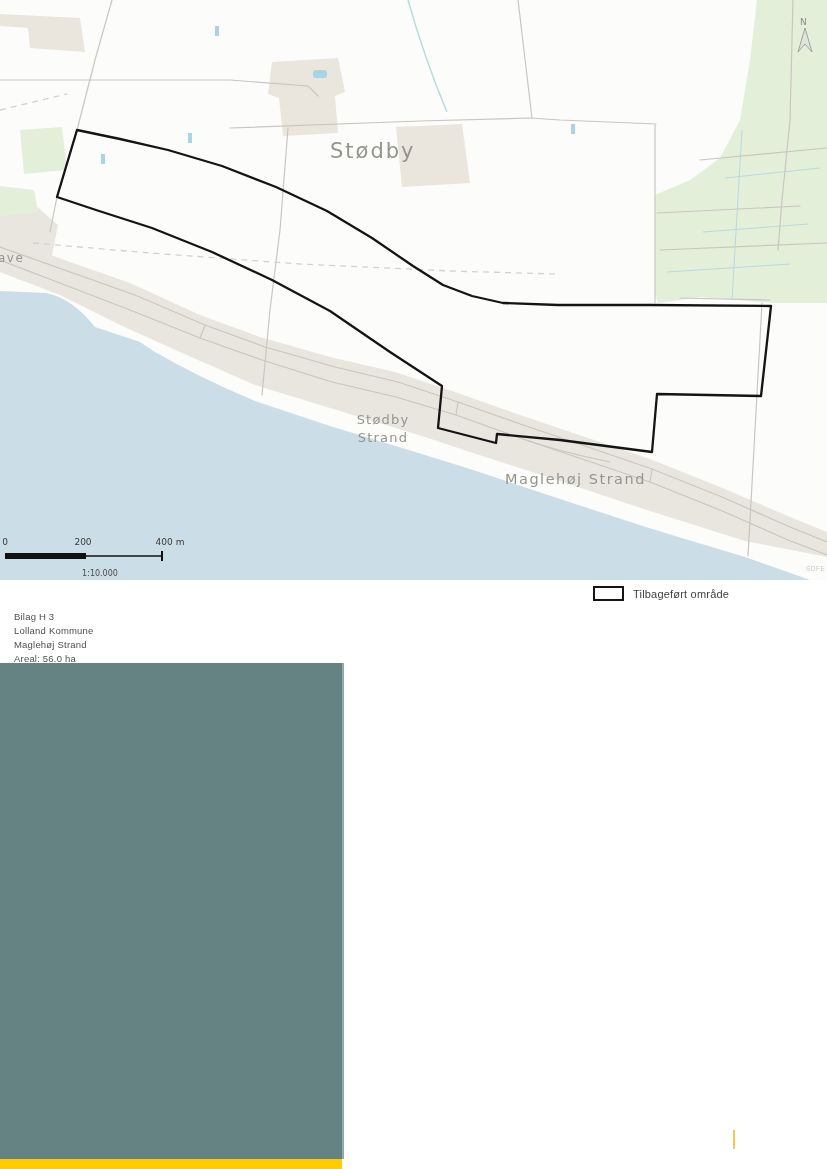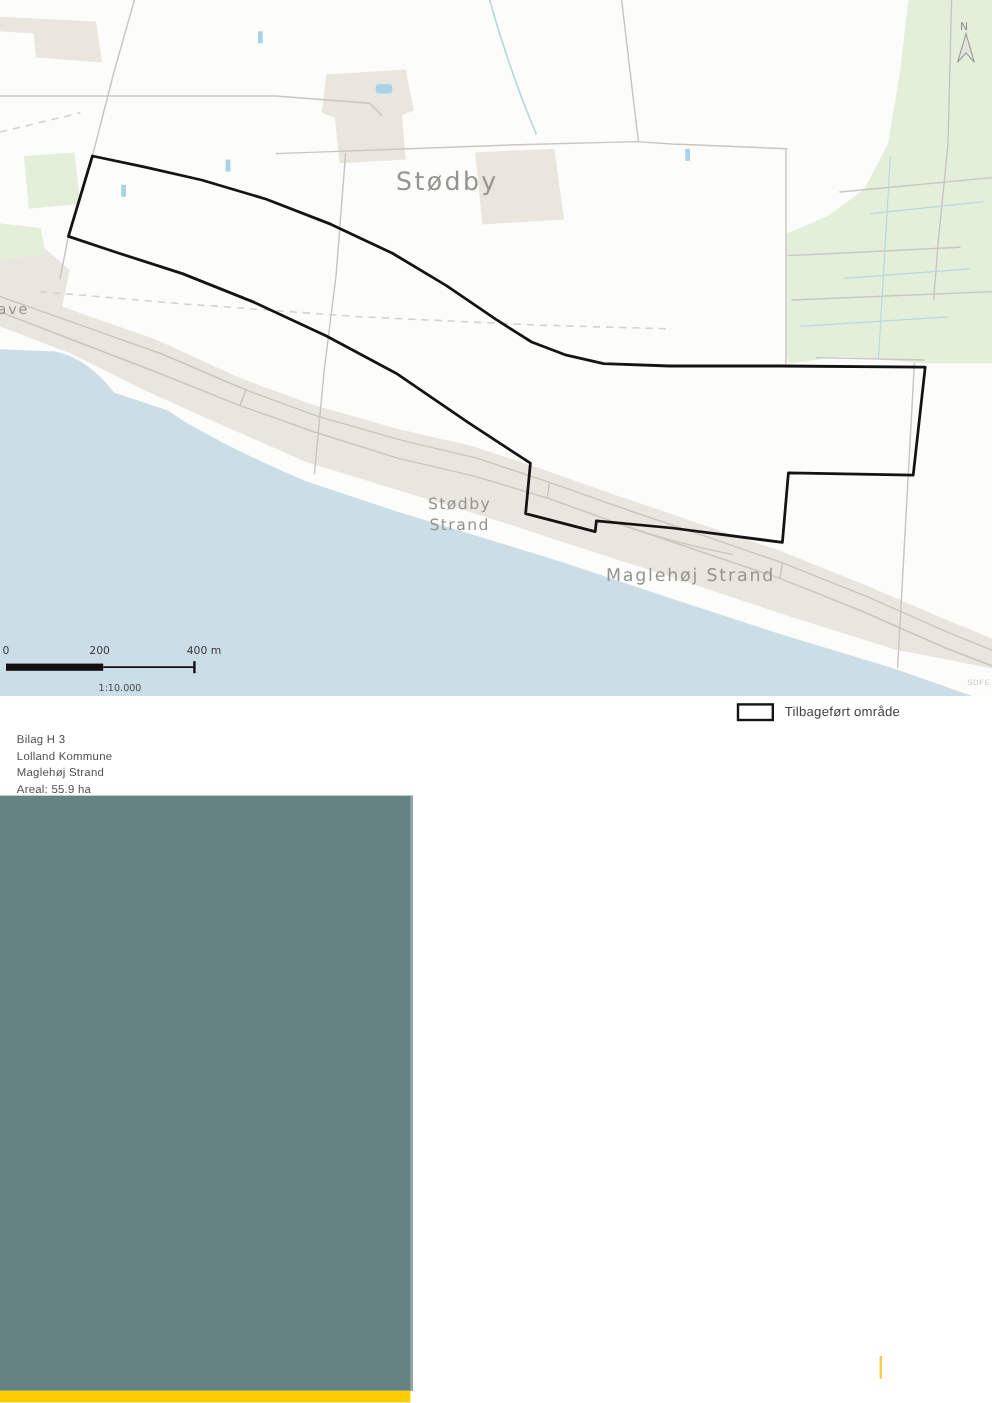--- a/index.html
+++ b/index.html
@@ -27,21 +27,21 @@
   .lbl-attr{font-size:6.5px;fill:#c8c8c6;letter-spacing:.5px;}
   .north{fill:#8a8a88;font-family:"DejaVu Sans",sans-serif;font-size:9px;}
   .north-arrow{fill:#e2e2de;stroke:#9a9a98;stroke-width:.9;}
   .sb-black{fill:#111;}
   .sb-line{stroke:#111;stroke-width:1.4;}
   .sb-text{fill:#3a3a3a;font-family:"DejaVu Sans",sans-serif;font-size:9px;}
   .sb-ratio{fill:#4a4a4a;font-family:"DejaVu Sans",sans-serif;font-size:8px;}
 
   .caption{position:absolute;left:14px;top:610px;color:var(--c-info-text,#4e4f51);
            font-size:9.5px;line-height:14px;letter-spacing:.2px;}
-  .legend{position:absolute;left:614px;top:586px;display:flex;align-items:center;}
+  .legend{position:absolute;left:593px;top:586px;display:flex;align-items:center;}
   .legend .swatch{width:27px;height:11px;background:#fff;border:2px solid var(--c-outline,#141414);display:inline-block;}
   .legend .legend-label{margin-left:9px;color:var(--c-legend-text,#3f3f41);font-size:11px;letter-spacing:.2px;}
 
   .photo-panel{position:absolute;left:0;top:663px;width:342px;height:496px;
                background:var(--c-teal-panel,#658382);border-right:2px solid #93a9a8;}
   .footer-bar{position:absolute;left:0;top:1159px;width:342px;height:10px;background:var(--c-footer-yellow,#ffcc00);}
   .page-mark{position:absolute;left:733px;top:1130px;width:2px;height:19px;background:var(--c-page-mark-yellow,#f7c94d);}
 </style>
 </head>
 <body>
@@ -134,21 +134,21 @@
       <line class="sb-line" x1="86" y1="556" x2="162" y2="556"></line>
       <rect class="sb-black" x="161" y="551" width="2" height="10"></rect>
       <text class="sb-ratio" x="100" y="576" text-anchor="middle">1:10.000</text>
     </g>
   </svg>
 
   <div class="caption">
     <div>Bilag H 3</div>
     <div>Lolland Kommune</div>
     <div>Maglehøj Strand</div>
-    <div>Areal: 55.9 ha</div>
+    <div>Areal: 56.0 ha</div>
   </div>
 
   <div class="legend">
     <span class="swatch"></span>
     <span class="legend-label">Tilbageført område</span>
   </div>
 
   <div class="photo-panel"></div>
   <div class="footer-bar"></div>
   <div class="page-mark"></div>

